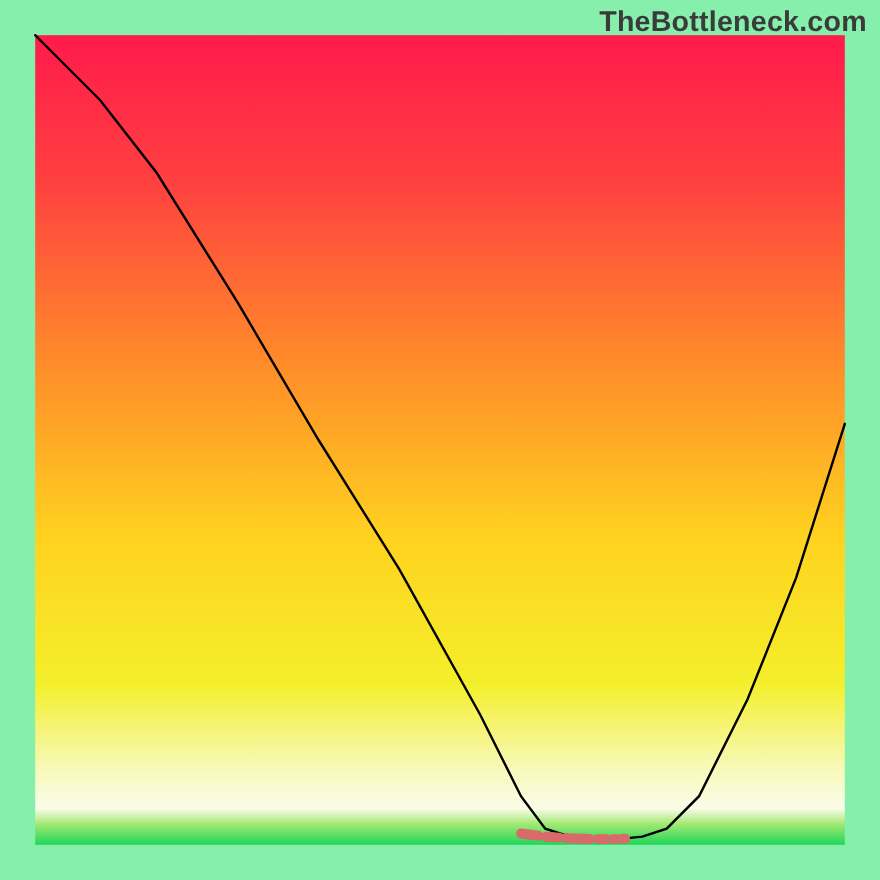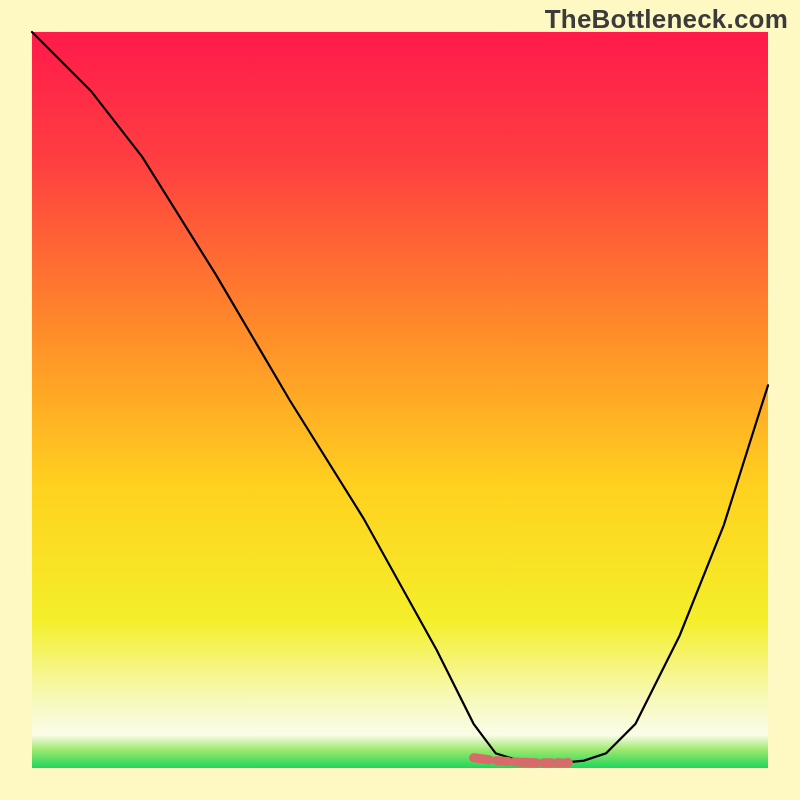--- a/index.html
+++ b/index.html
@@ -10,21 +10,21 @@
     background: #000;
     overflow: hidden;
     font-family: Arial, Helvetica, sans-serif;
   }
   .frame {
     position: absolute;
     left: 0;
     top: 0;
     width: 800px;
     height: 800px;
-    background: #fef9c3;
+    background: #86efac;
   }
   .watermark {
     position: absolute;
     top: 4px;
     right: 12px;
     color: #3b3b3b;
     font-size: 26px;
     font-weight: bold;
     letter-spacing: 0.2px;
     user-select: none;

